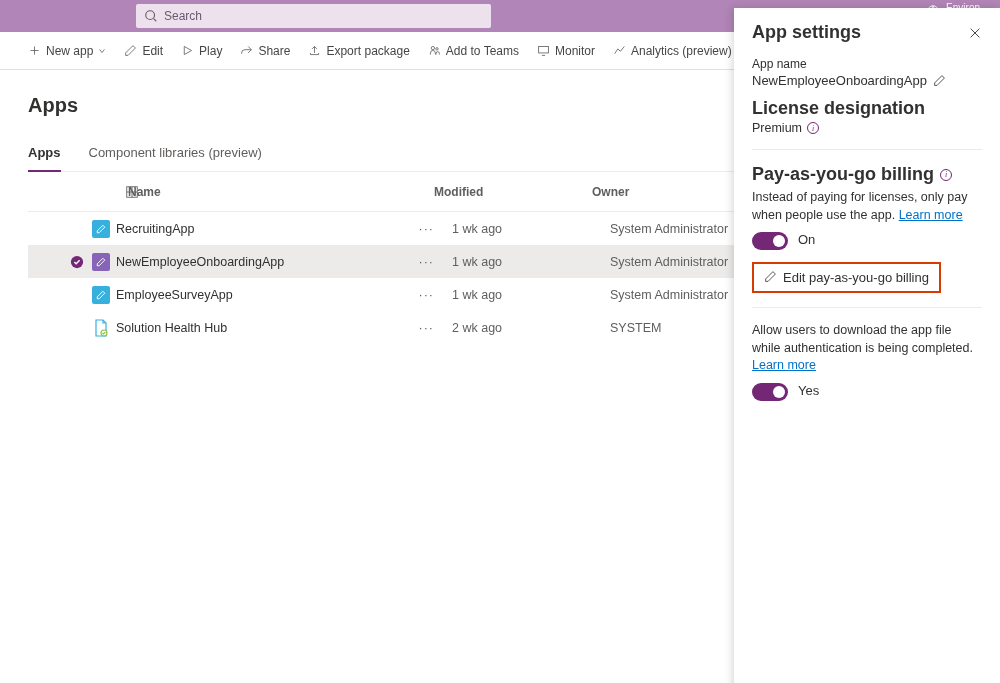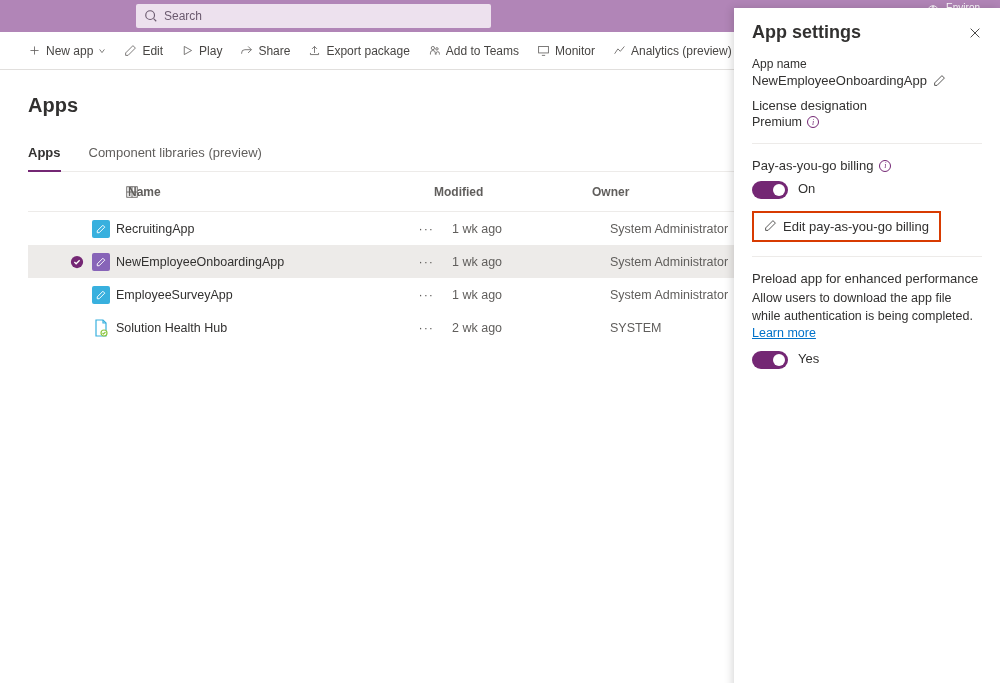--- a/index.html
+++ b/index.html
@@ -49,21 +49,21 @@
     .icon-doc { width: 18px; height: 18px; display:flex; align-items:center; justify-content:center; }
     
     
     .panel { position: absolute; top: 8px; right: 0; width: 266px; height: 683px; background: #fff; box-shadow: -2px 0 8px rgba(0,0,0,0.15); display: flex; flex-direction: column; }
     .panel-hdr { display: flex; align-items: center; justify-content: space-between; padding: 14px 18px 6px 18px; }
     .panel-hdr h2 { font-size: 18px; font-weight: 600; }
     .panel-hdr .close { cursor: pointer; }
     .panel-body { padding: 4px 18px; flex: 1; overflow-y: auto; }
     .fld-lbl { font-size: 12px; color: #323130; margin-top: 4px; }
     .fld-val { font-size: 13px; margin-top: 2px; display: flex; align-items: center; gap: 6px; }
-    .sect-lbl { font-size: 13px; font-weight: 400; margin-top: 10px; }
+    .sect-lbl { font-size: 18px; font-weight: 700; margin-top: 10px; }
     .sub { font-size: 12.5px; margin-top: 2px; display: flex; align-items: center; gap: 5px; }
     .divider { border: none; border-top: 1px solid #edebe9; margin: 14px 0; }
     .sect-title-row { display: flex; align-items: center; gap: 6px; }
     .desc { font-size: 12.5px; color: #323130; margin-top: 4px; line-height: 1.4; }
     .desc a { color: #0072c9; text-decoration: underline; }
     
     .toggle-row { display: flex; gap: 10px; margin-top: 8px; }
     .toggle { width: 36px; height: 18px; background: #742774; border-radius: 9px; position: relative; cursor: pointer; }
     .toggle::after { content: ''; position: absolute; width: 12px; height: 12px; background: #fff; border-radius: 50%; top: 3px; right: 3px; }
     
@@ -281,34 +281,37 @@
       <span>Premium</span>
       <span class="info-ico">i</span>
     </div>
 
     <hr class="divider">
 
     <div class="sect-title-row">
       <span class="sect-lbl" style="margin-top:0">Pay-as-you-go billing</span>
       <span class="info-ico">i</span>
     </div>
+    <div class="desc">
+      <span>Instead of paying for licenses, only pay when people use the app.</span>
+      <a href="#">Learn more</a>
+    </div>
     <div class="toggle-row">
       <div class="toggle"></div>
       <span>On</span>
     </div>
     <div class="edit-payg">
       <svg class="pencil-ico" viewBox="0 0 16 16" fill="none" stroke="#323130" stroke-width="1">
           <path d="M11 2l3 3-9 9H2v-3z"></path>
         </svg>
       <span>Edit pay-as-you-go billing</span>
     </div>
 
     <hr class="divider">
 
-    <div class="sect-lbl" style="margin-top:0">Preload app for enhanced performance</div>
     <div class="desc">
       <span>Allow users to download the app file while authentication is being completed.</span>
       <a href="#">Learn more</a>
     </div>
     <div class="toggle-row">
       <div class="toggle"></div>
       <span>Yes</span>
     </div>
   </div>
 </div>

